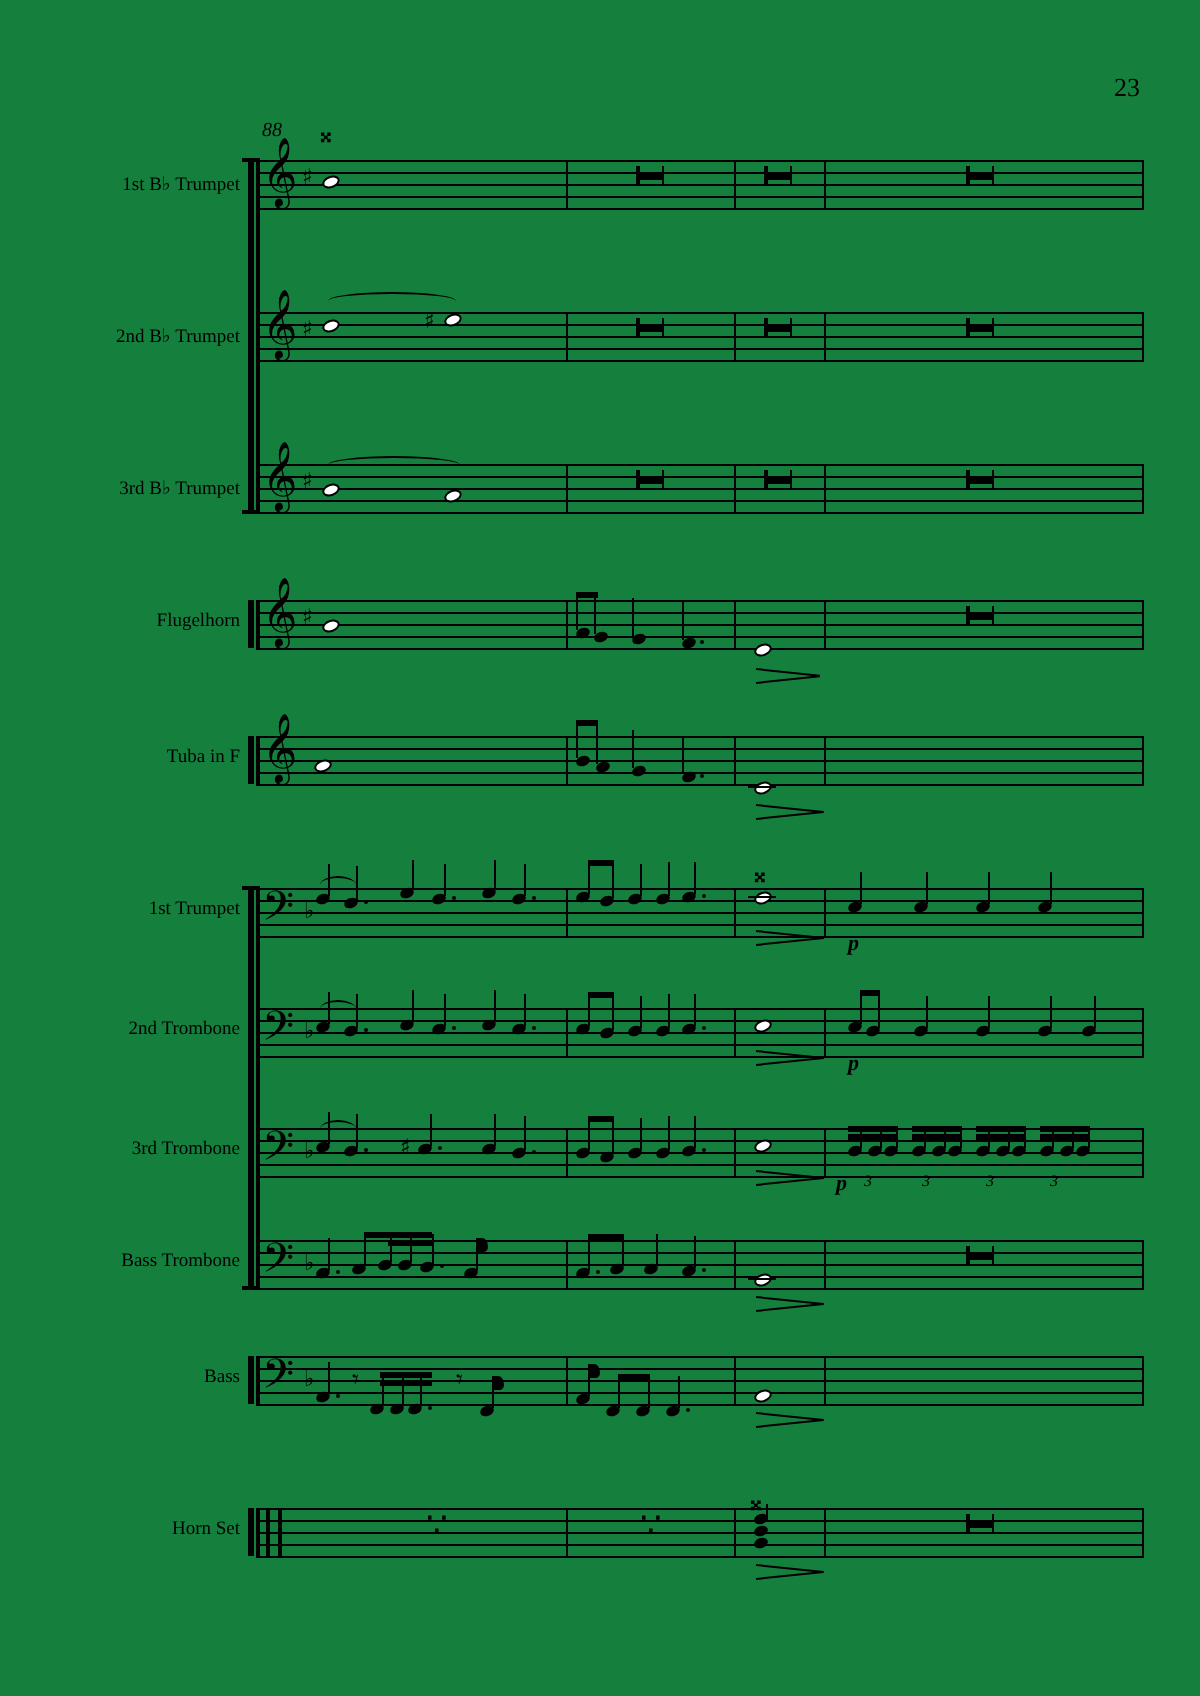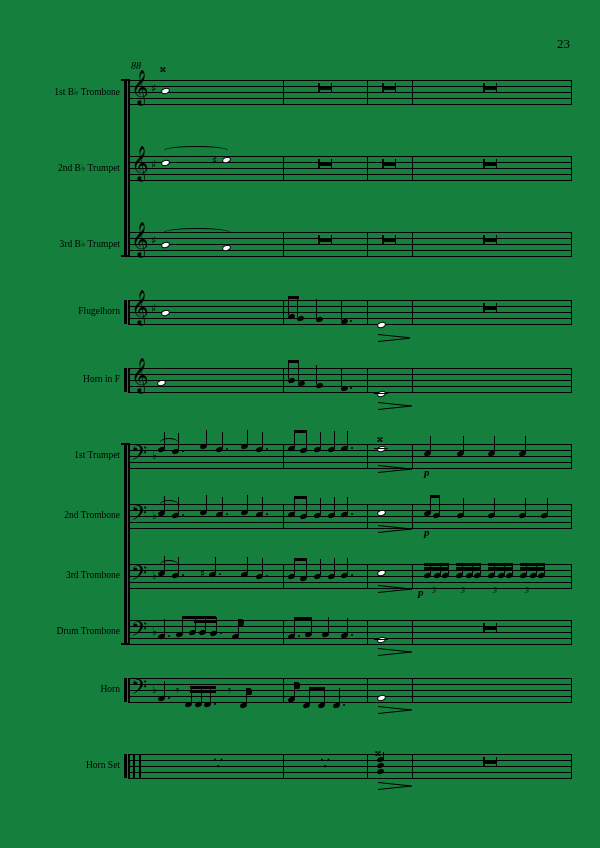--- a/index.html
+++ b/index.html
@@ -230,21 +230,21 @@
   <div class="group-brace" style="top:754px; height:24px;"></div>
 
   <div class="stave" style="top:80px;">
     <div class="line l0"></div>
       <div class="line l1"></div>
       <div class="line l2"></div>
       <div class="line l3"></div>
       <div class="line l4"></div>
   </div>
   <div class="inst-label" style="left:0px; width:120px; top:92px;">
-    <span>1st B♭ Trombone</span>
+    <span>1st B♭ Trumpet</span>
   </div>
   <div class="glyph clef-treble" style="left:131px; top:72px;">𝄞</div>
   <div class="accidental" style="left:151px; top:83px;">♯</div>
   <div class="fermata" style="left:160px; top:60px;">𝄪</div>
   <div class="notehead open" style="left:161px; top:88px; width:9px; height:6px;"></div>
   <div class="rest-multi" style="left:318px; top:86px; width:14px;"></div>
   <div class="rest-multi" style="left:382px; top:86px; width:14px;"></div>
   <div class="rest-multi" style="left:483px; top:86px; width:14px;"></div>
 
   <div class="stave" style="top:156px;">
@@ -318,21 +318,21 @@
   <div class="rest-multi" style="left:483px; top:306px; width:14px;"></div>
 
   <div class="stave" style="top:368px;">
     <div class="line l0"></div>
       <div class="line l1"></div>
       <div class="line l2"></div>
       <div class="line l3"></div>
       <div class="line l4"></div>
   </div>
   <div class="inst-label" style="left:0px; width:120px; top:380px;">
-    <span>Horn in F</span>
+    <span>Tuba in F</span>
   </div>
   <div class="glyph clef-treble" style="left:131px; top:360px;">𝄞</div>
   <div class="notehead open" style="left:157px; top:380px; width:9px; height:6px;"></div>
 
   <div class="notehead" style="left:288px; top:378px;"></div>
   <div class="stem" style="left:288px; top:360px; height:19px;"></div>
   <div class="notehead" style="left:298px; top:381px;"></div>
   <div class="stem" style="left:298px; top:363px; height:19px;"></div>
   <div class="beam" style="left:288px; top:360px; width:11px;"></div>
   <div class="notehead" style="left:316px; top:383px;"></div>
@@ -563,21 +563,21 @@
   <div class="tuplet" style="left:525px; top:586px;">3</div>
 
   <div class="stave" style="top:620px;">
     <div class="line l0"></div>
       <div class="line l1"></div>
       <div class="line l2"></div>
       <div class="line l3"></div>
       <div class="line l4"></div>
   </div>
   <div class="inst-label" style="left:0px; width:120px; top:632px;">
-    <span>Drum Trombone</span>
+    <span>Bass Trombone</span>
   </div>
   <div class="glyph clef-bass" style="left:131px; top:619px;">𝄢</div>
   <div class="accidental" style="left:152px; top:626px;">♭</div>
 
   <div class="notehead" style="left:158px; top:634px;"></div>
   <div class="stem" style="left:164px; top:619px; height:16px;"></div>
   <div class="dot" style="left:168px; top:635px;"></div>
   <div class="notehead" style="left:176px; top:632px;"></div>
   <div class="stem" style="left:182px; top:617px; height:16px;"></div>
   <div class="beam" style="left:182px; top:616px; width:34px;"></div>
@@ -614,21 +614,21 @@
   <div class="rest-multi" style="left:483px; top:626px; width:14px;"></div>
 
   <div class="stave" style="top:678px;">
     <div class="line l0"></div>
       <div class="line l1"></div>
       <div class="line l2"></div>
       <div class="line l3"></div>
       <div class="line l4"></div>
   </div>
   <div class="inst-label" style="left:0px; width:120px; top:690px;">
-    <span>Horn</span>
+    <span>Bass</span>
   </div>
   <div class="glyph clef-bass" style="left:131px; top:677px;">𝄢</div>
   <div class="accidental" style="left:152px; top:684px;">♭</div>
 
   <div class="notehead" style="left:158px; top:696px;"></div>
   <div class="stem" style="left:164px; top:681px; height:16px;"></div>
   <div class="dot" style="left:168px; top:697px;"></div>
   <div class="glyph" style="left:176px; top:684px; font-size:13px;">𝄾</div>
   <div class="beam" style="left:190px; top:686px; width:26px;"></div>
   <div class="beam" style="left:190px; top:690px; width:26px;"></div>

